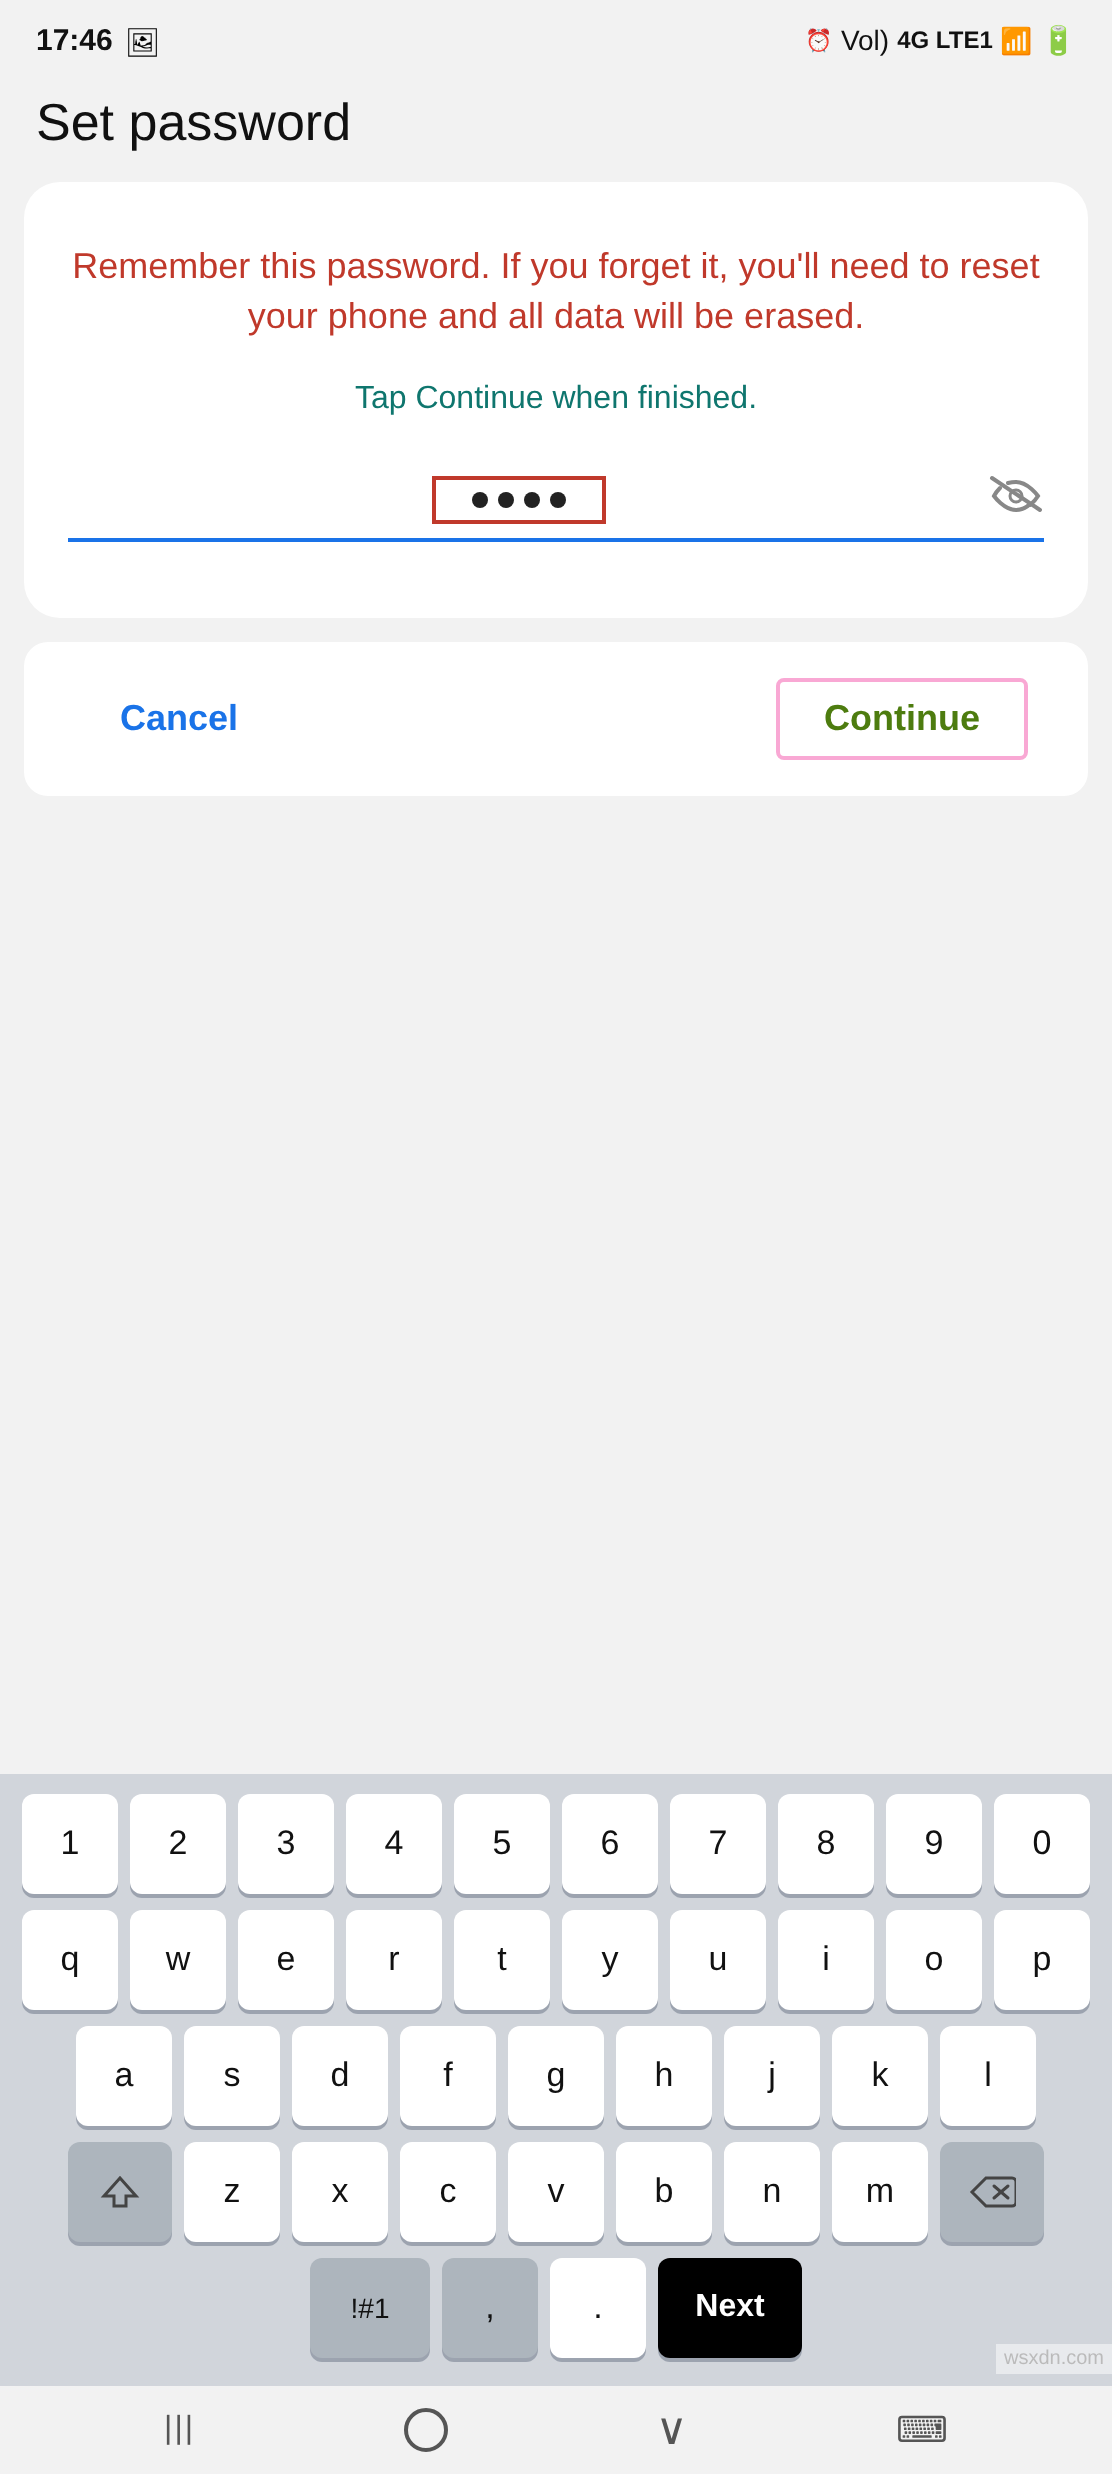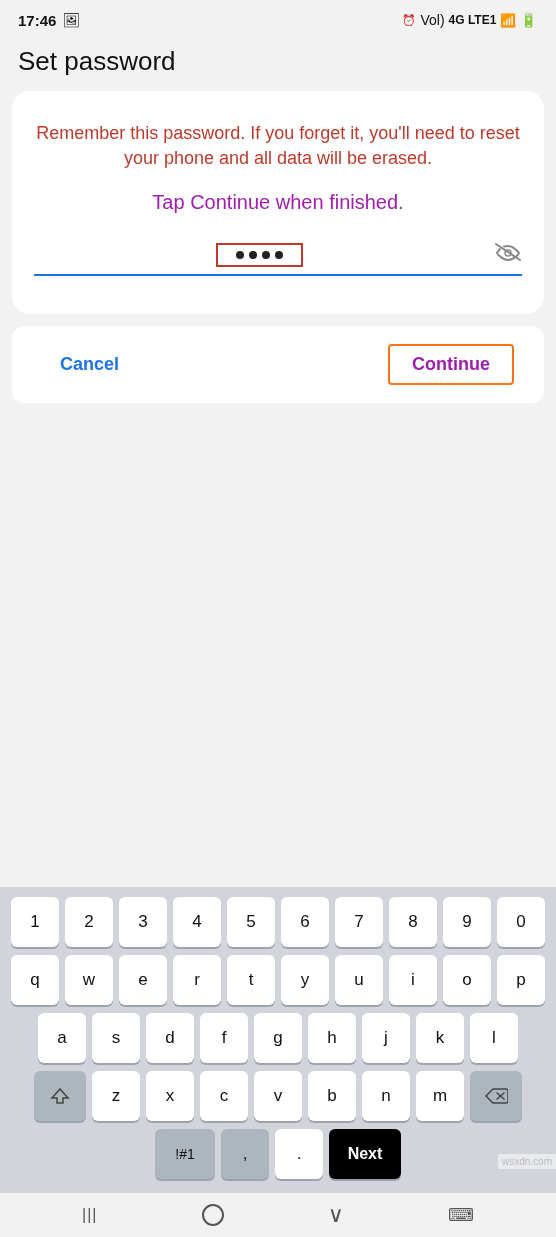--- a/index.html
+++ b/index.html
@@ -56,22 +56,22 @@
     }
     .warning-text {
       color: #c0392b;
       font-size: 18px;
       font-weight: 400;
       text-align: center;
       line-height: 1.4;
       margin-bottom: 20px;
     }
     .instruction-text {
-      color: #a21caf;
-      font-size: 20px;
+      color: #0f766e;
+      font-size: 16px;
       text-align: center;
       margin-bottom: 28px;
     }
 
     
     .password-input-row {
       display: flex;
       align-items: center;
       border-bottom: 2px solid #1a73e8;
       padding-bottom: 6px;
@@ -119,25 +119,25 @@
     .btn-cancel {
       color: #1a73e8;
       font-size: 18px;
       font-weight: 600;
       background: none;
       border: none;
       cursor: pointer;
       padding: 8px 18px;
     }
     .btn-continue {
-      color: #a21caf;
+      color: #4d7c0f;
       font-size: 18px;
       font-weight: 600;
       background: none;
-      border: 2px solid #f97316;
+      border: 2px solid #f9a8d4;
       cursor: pointer;
       padding: 8px 22px;
       border-radius: 4px;
     }
 
     
     .keyboard {
       background: #d1d5db;
       padding: 10px 6px 6px 6px;
       margin-top: auto;
@@ -221,33 +221,33 @@
       width: 22px;
       height: 22px;
       border-radius: 50%;
       border: 2px solid #555;
       display: inline-block;
     }
 
     
     .watermark {
       position: fixed;
-      bottom: 68px;
+      bottom: 50px;
       right: 0;
       font-size: 10px;
       color: #bbb;
       padding: 2px 4px;
       background: rgba(255,255,255,0.5);
     }
   </style>
 </head>
 <body>
 
 <div class="status-bar">
-  <div style="display:flex;align-items:flex-start;gap:6px;">
+  <div style="display:flex;align-items:flex-end;gap:6px;">
     <span class="status-time">17:46</span>
     <span style="font-size:14px;">🖼</span>
   </div>
   <div class="status-icons">
     <span>⏰</span>
     <span style="font-size:14px;">Vol)</span>
     <span style="font-size:12px; font-weight:600;text-align:right;">4G LTE1</span>
     <span style="font-size:13px;">📶</span>
     <span style="font-size:14px;">🔋</span>
   </div>

